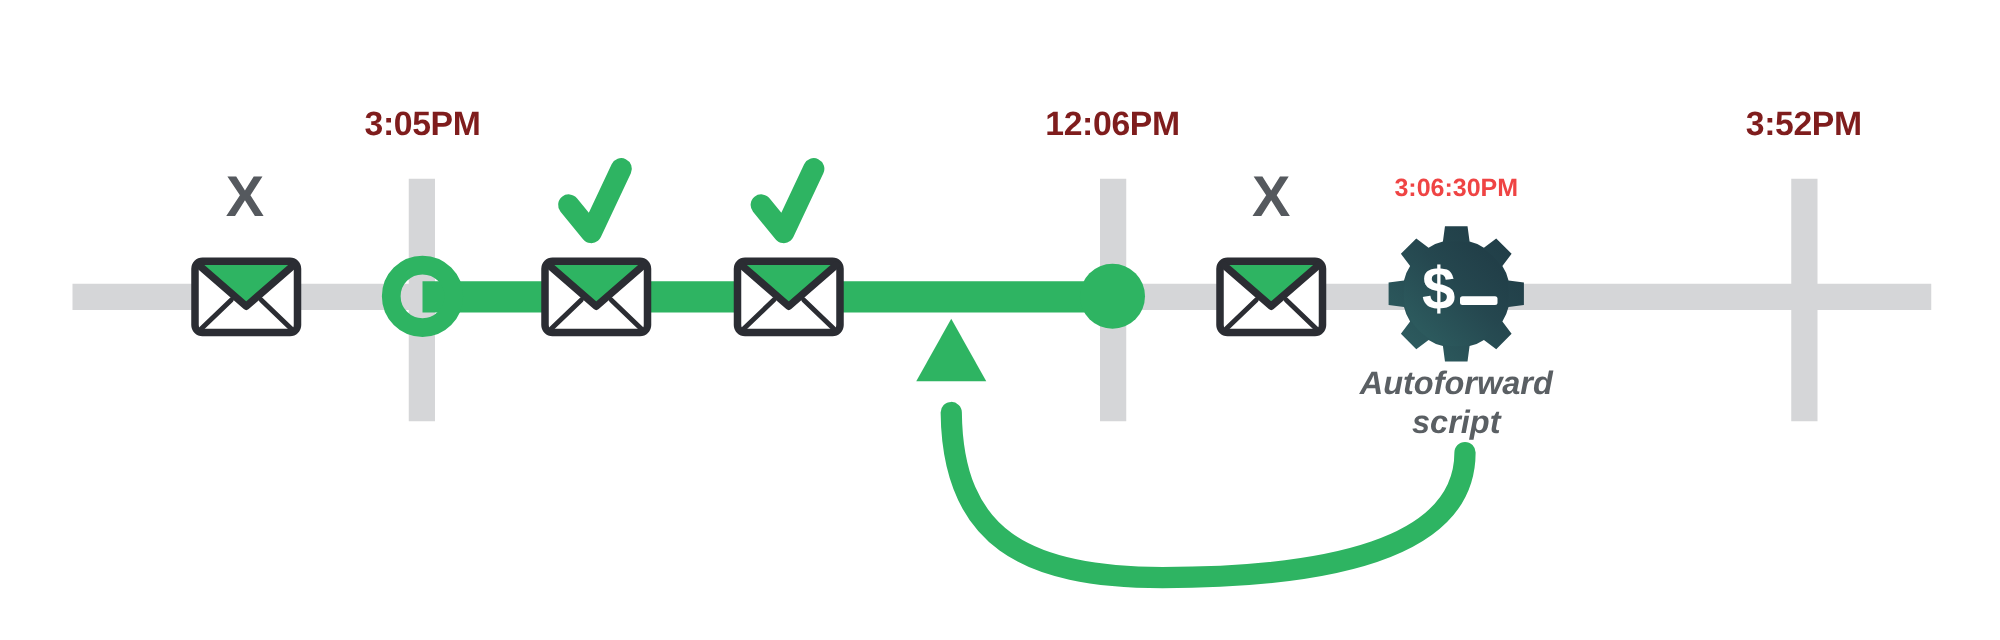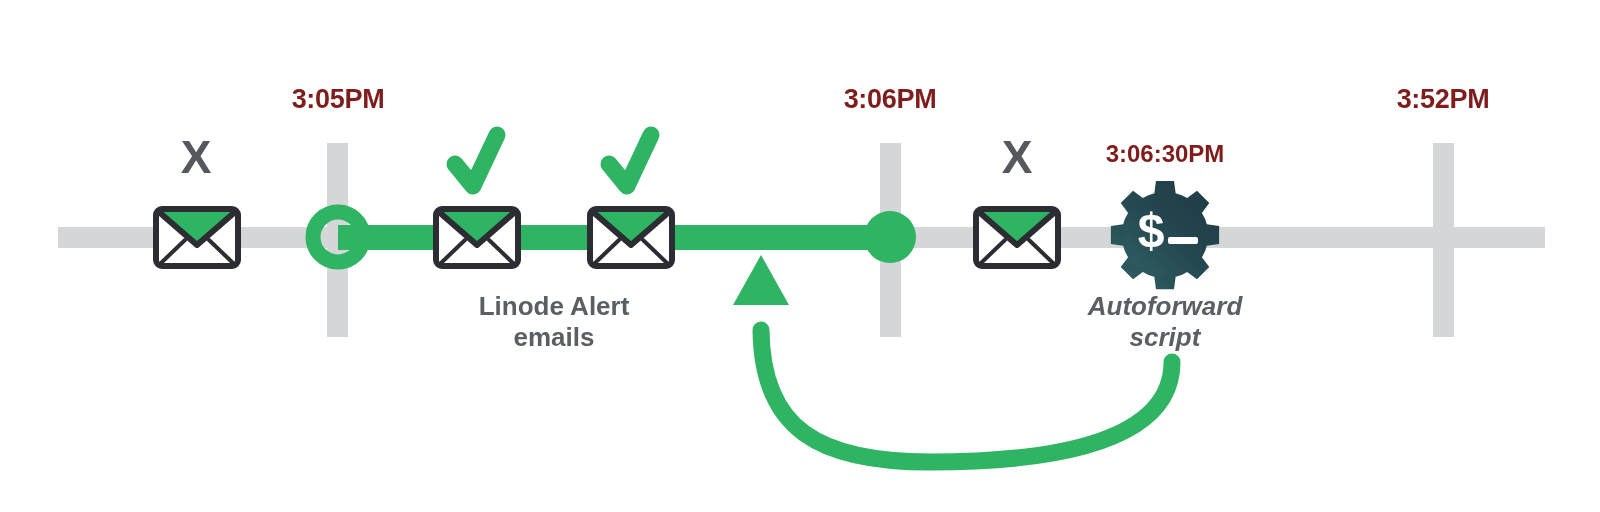--- a/index.html
+++ b/index.html
@@ -44,22 +44,22 @@
     line-height: 31px;
     color: #5a5f63;
     white-space: nowrap;
     transform: translateX(-50%);
     text-align: center;
   }
   .sub-label {
     position: absolute;
     font-family: "Liberation Sans", sans-serif;
     font-weight: bold;
-    font-size: 24px;
-    color: #7f1d1d;
+    font-size: 20px;
+    color: #ef4444;
     white-space: nowrap;
     transform: translateX(-50%);
     text-align: center;
   }
   .x-mark {
     position: absolute;
     font-family: "Liberation Sans", sans-serif;
     font-weight: bold;
     font-size: 46px;
     line-height: 46px;
@@ -169,30 +169,26 @@
 
     <g>
       <path d="M 1172 362
                C 1172 440, 1060 462, 930 462
                C 820 462, 762 430, 761 330" fill="none" stroke="#2eb462" stroke-width="17" stroke-linecap="round"></path>
       <path d="M 761 255 L 789 305 L 733 305 Z" fill="#2eb462"></path>
     </g>
   </svg>
 
   <div class="tick-label" style="left:338px; top:84px;">3:05PM</div>
-  <div class="tick-label" style="left:890px; top:84px;">3:06PM</div>
+  <div class="tick-label" style="left:890px; top:84px;">12:06PM</div>
   <div class="tick-label" style="left:1443px; top:84px;">3:52PM</div>
 
   <div class="x-mark" style="left:196px; top:134px;">X</div>
   <div class="x-mark" style="left:1017px; top:134px;">X</div>
 
-  <div class="event-label" style="left:554px; top:291px;">
-    <div>Linode Alert</div>
-    <div>emails</div>
-  </div>
 
   <div class="event-label" style="left:1165px; top:291px;font-style:italic;">
     <div>Autoforward</div>
     <div>script</div>
   </div>
 
   <div class="sub-label" style="left:1165px; top:140px;">3:06:30PM</div>
 
 </div>
 

